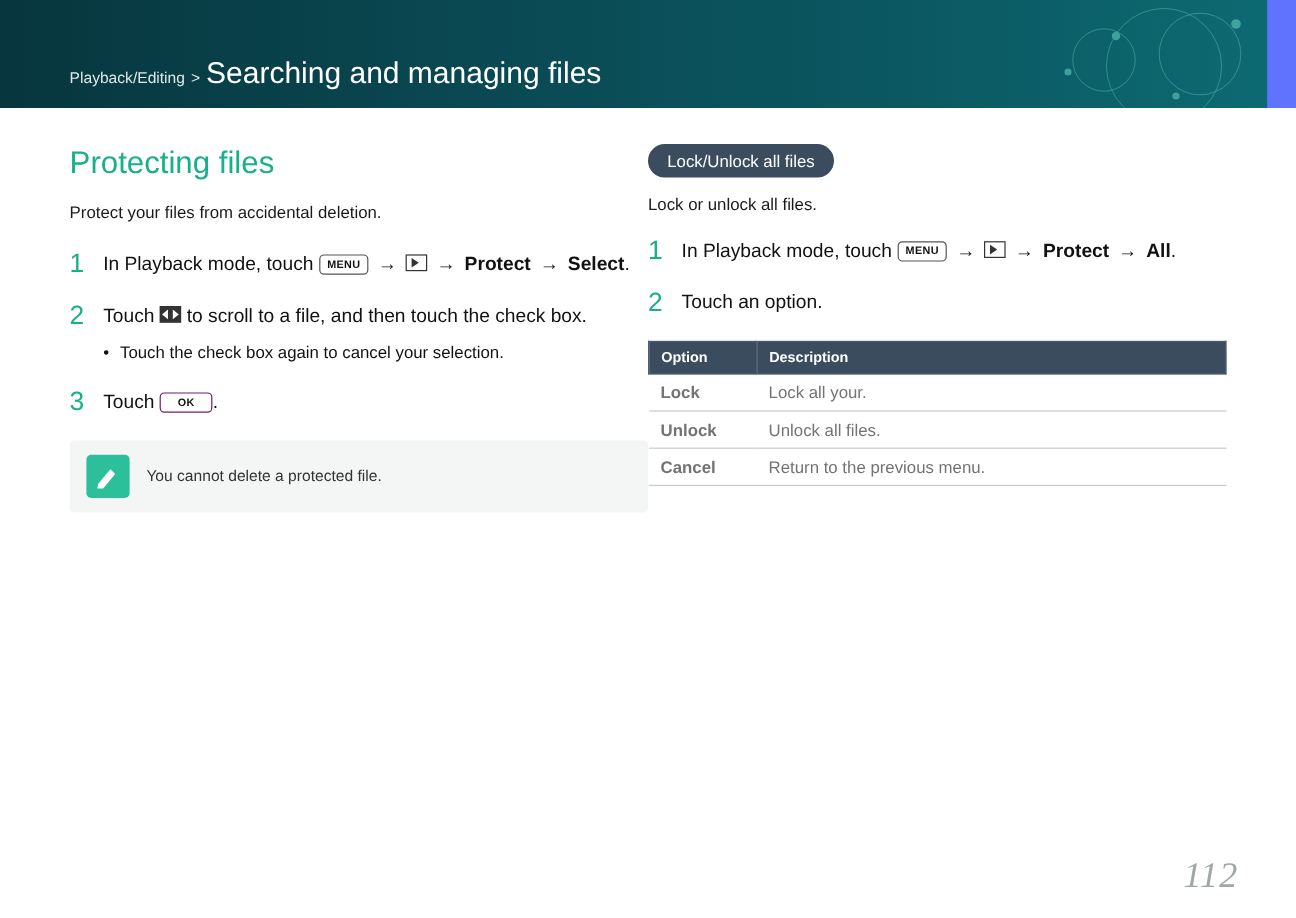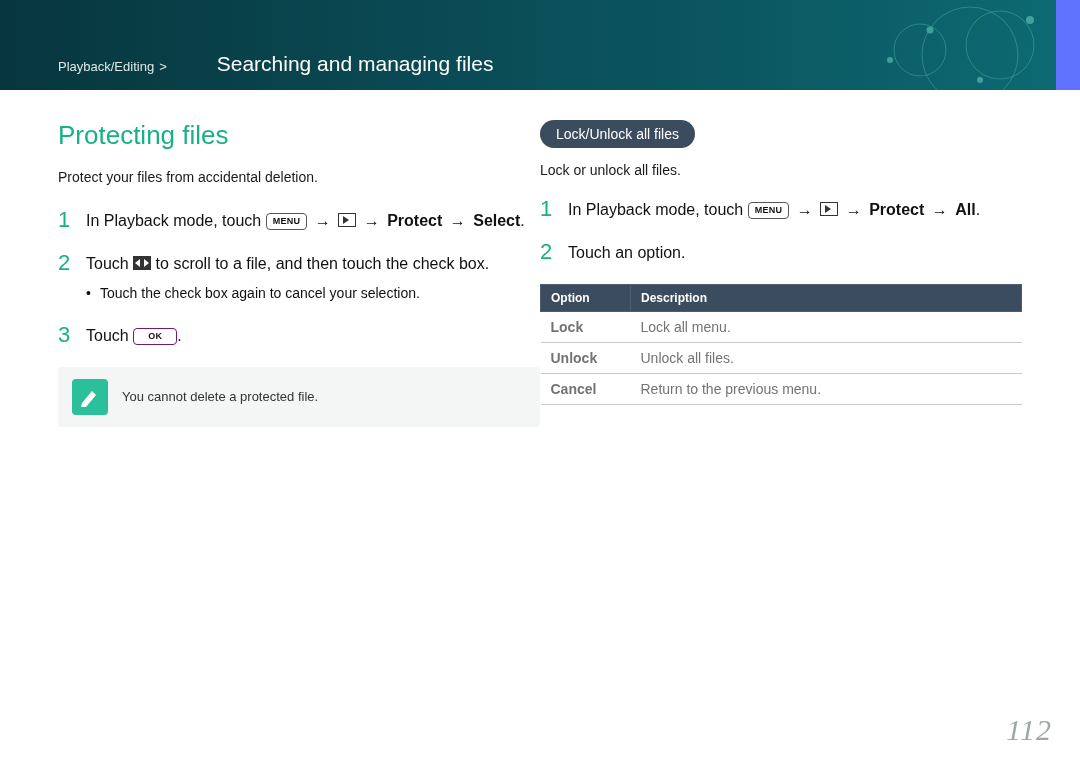--- a/index.html
+++ b/index.html
@@ -41,21 +41,21 @@
     background: #5f73ff;
   }
   .breadcrumb {
     font-size: 14px;
     display: flex;
     align-items: baseline;
     gap: 3px;
   }
   .breadcrumb .crumb-small { font-size: 13px; color: #dfe7e7; }
   .breadcrumb .chev { font-size: 13px; color: #dfe7e7; margin: 0 2px; }
-  .breadcrumb .crumb-large { font-size: 21px; color: #ffffff; margin-left: 45px; }
+  .breadcrumb .crumb-large { font-size: 25px; color: #ffffff; }
 
   .page {
     display: flex;
     padding: 30px 58px 0 58px;
   }
   .col { flex: 1; min-width: 0; }
 
   h1.section-title {
     color: #18b089;
     font-size: 26px;
@@ -214,21 +214,21 @@
   table.opts td {
     padding: 7px 10px;
     border-bottom: 1px solid #c9c9c9;
     color: #737373;
   }
   table.opts td:first-child { font-weight: 700; width: 90px; }
 
   .page-number {
     position: absolute;
     bottom: 18px;
-    right: 28px;
+    right: 48px;
     font-size: 30px;
     font-style: italic;
     font-family: Georgia, 'Times New Roman', serif;
     color: #9fa7a7;
     letter-spacing: 1px;
   }
 </style>
 </head>
 <body>
 
@@ -326,21 +326,21 @@
     <table class="opts">
       <thead>
         <tr>
           <th>Option</th>
           <th>Description</th>
         </tr>
       </thead>
       <tbody>
         <tr>
           <td>Lock</td>
-          <td>Lock all menu.</td>
+          <td>Lock all your.</td>
         </tr>
         <tr>
           <td>Unlock</td>
           <td>Unlock all files.</td>
         </tr>
         <tr>
           <td>Cancel</td>
           <td>Return to the previous menu.</td>
         </tr>
       </tbody>

